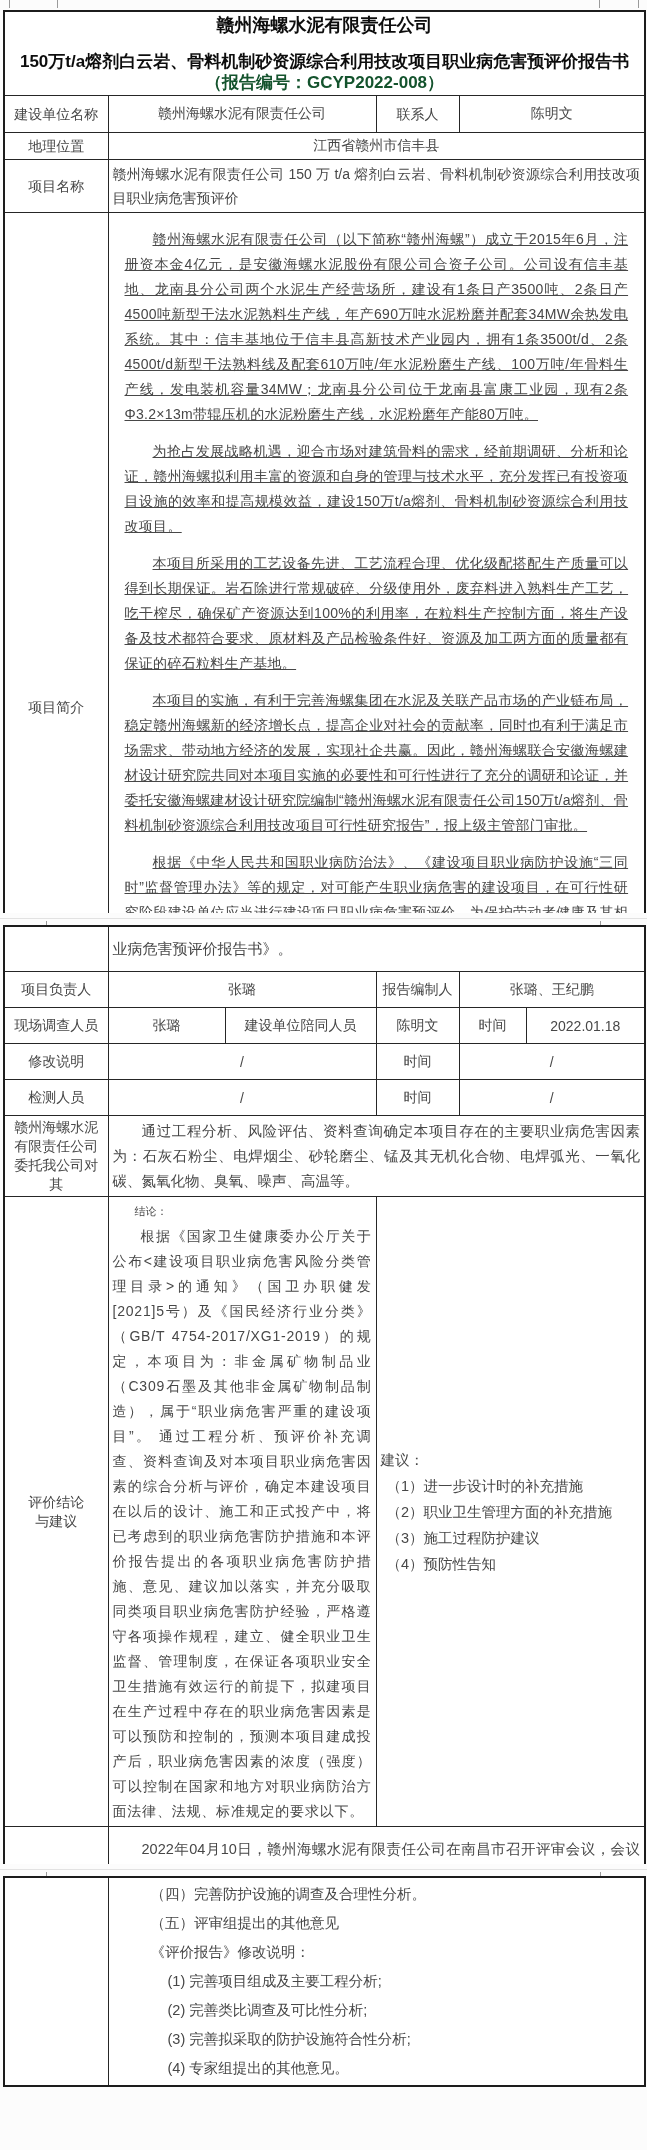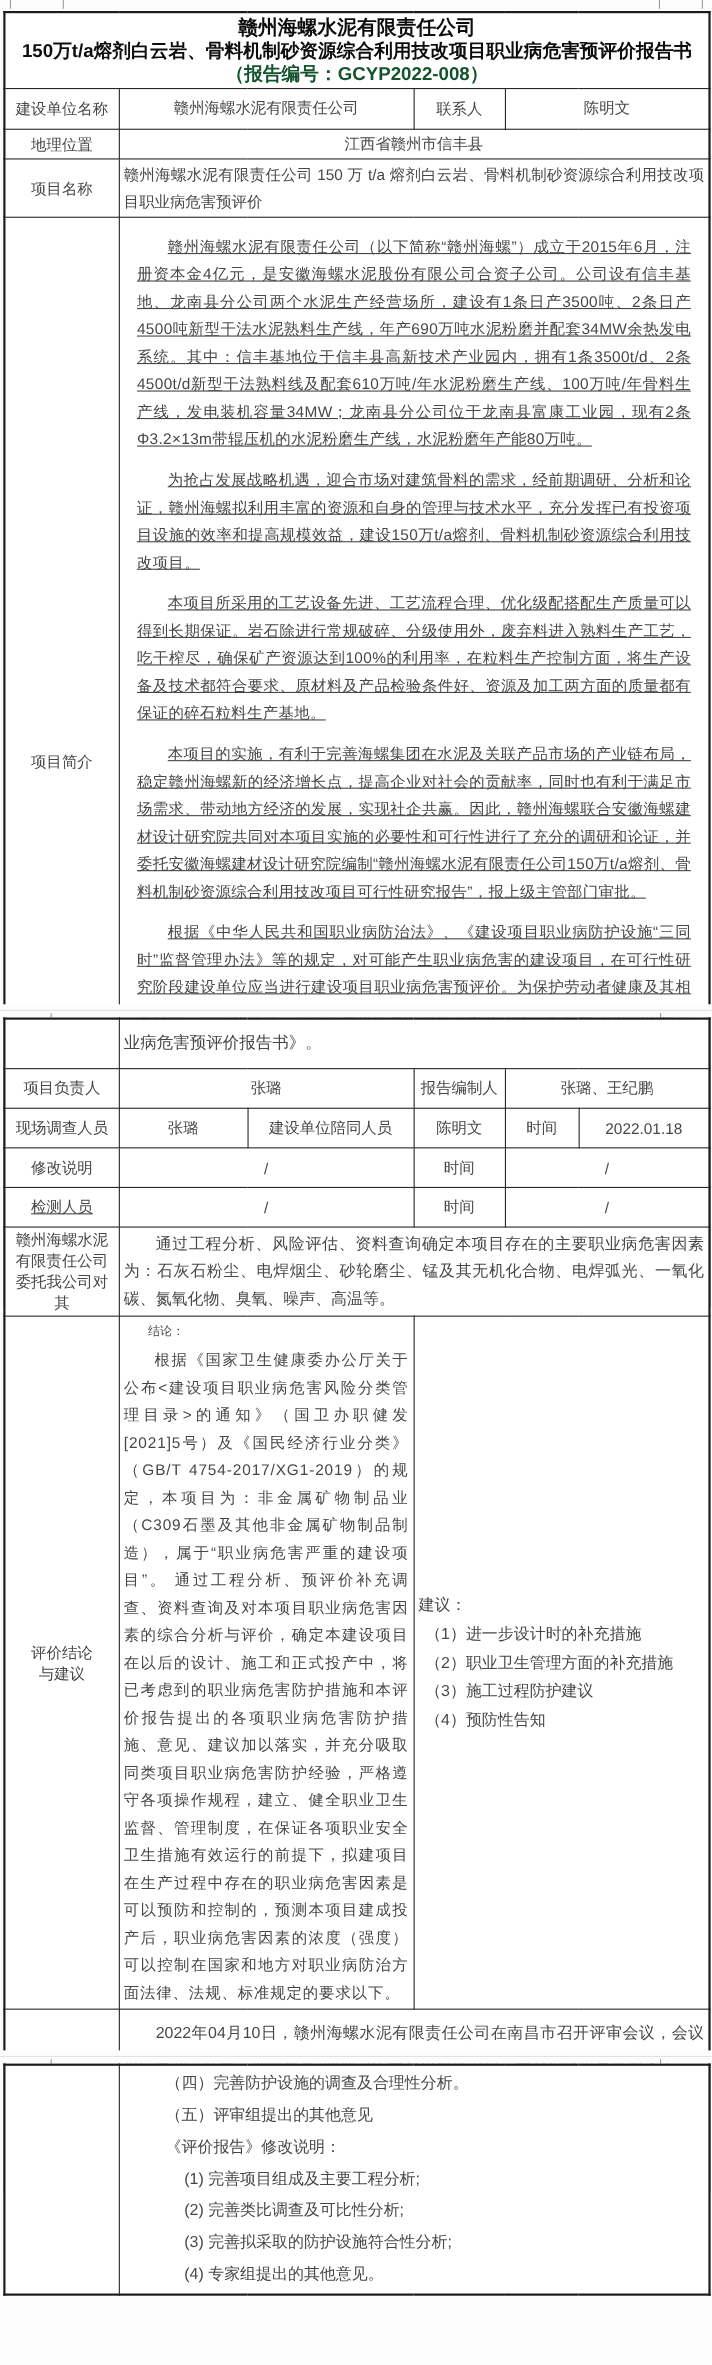--- a/index.html
+++ b/index.html
@@ -20,21 +20,21 @@
     font-size:14px;
     color:#474747;
     overflow:hidden;
     vertical-align:middle;
   }
   table.page-table{border:2px solid #1c1c1c;}
   .lbl{text-align:center;white-space:pre-line;line-height:19px;}
   .ctr{text-align:center;}
   .title-cell{text-align:center;padding:4px 6px;}
   .title-l1{font-size:18px;font-weight:bold;color:#0d0d0d;line-height:22px;}
-  .title-l2{font-size:17px;font-weight:bold;color:#0d0d0d;line-height:21px;}
+  .title-l2{font-size:17px;font-weight:bold;color:#0d0d0d;line-height:21px;margin-top:15px;}
   .title-l3{font-size:17px;font-weight:bold;color:#14532d;line-height:21px;}
   .proj-name{line-height:24px;padding:2px 8px;text-align:justify;}
   .summary-cell{vertical-align:top;padding:4px 10px 4px 10px;}
   .summary-cell p{
     margin:12px;text-indent:2em;line-height:25px;
     font-size:14px;letter-spacing:0.3px;
     text-align:justify;
     text-decoration:underline;
   }
   .cont-cell{vertical-align:top;padding:6px 10px;}
@@ -146,21 +146,21 @@
     <td class="lbl">时间</td>
     <td class="ctr">2022.01.18</td>
   </tr>
   <tr>
     <td class="lbl" style="height:31px;">修改说明</td>
     <td colspan="2" class="ctr">/</td>
     <td class="lbl">时间</td>
     <td colspan="2" class="ctr">/</td>
   </tr>
   <tr>
-    <td class="lbl" style="height:31px;text-decoration:underline;">检测人员</td>
+    <td class="lbl" style="height:31px;">检测人员</td>
     <td colspan="2" class="ctr">/</td>
     <td class="lbl">时间</td>
     <td colspan="2" class="ctr">/</td>
   </tr>
   <tr>
     <td class="lbl" style="height:72px;">赣州海螺水泥有限责任公司委托我公司对其</td>
     <td colspan="5" class="hazard-cell">
       <p>通过工程分析、风险评估、资料查询确定本项目存在的主要职业病危害因素为：石灰石粉尘、电焊烟尘、砂轮磨尘、锰及其无机化合物、电焊弧光、一氧化碳、氮氧化物、臭氧、噪声、高温等。</p>
     </td>
   </tr>

